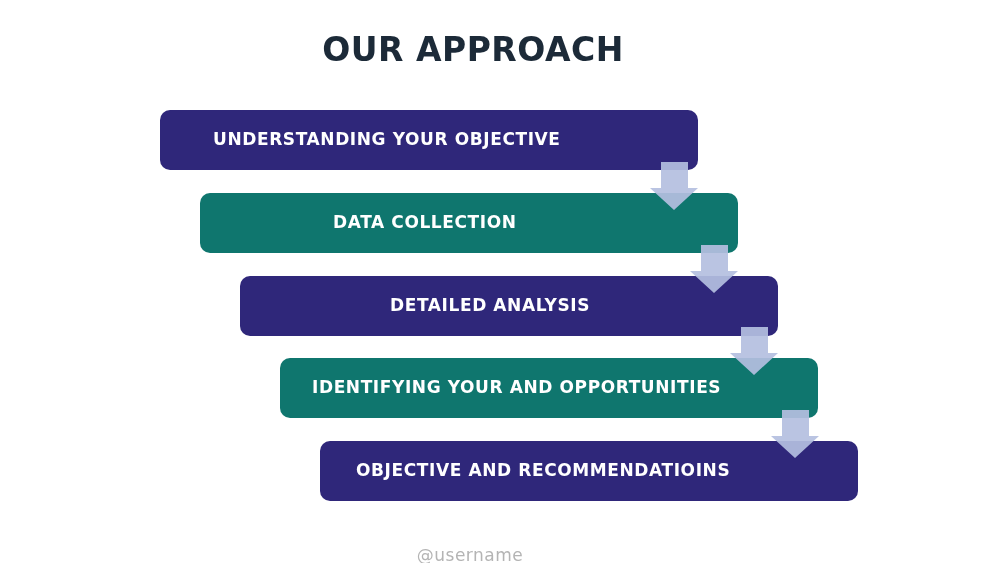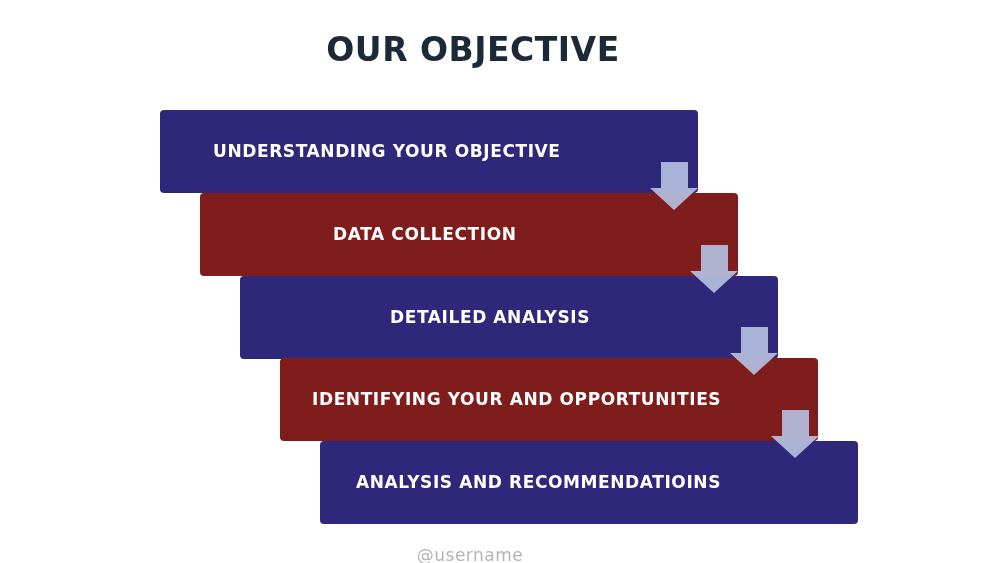--- a/index.html
+++ b/index.html
@@ -5,54 +5,54 @@
   html, body { margin: 0; padding: 0; }
   body {
     width: 1000px; height: 563px; background: #ffffff; position: relative; overflow: hidden;
     font-family: "DejaVu Sans", "Liberation Sans", sans-serif;
   }
   .title {
     position: absolute; left: 0; width: 946px; top: 30px; text-align: center;
     font-size: 33px; font-weight: bold; color: #1c2a38; letter-spacing: 0.5px;
   }
   .step {
-    position: absolute; width: 538px; height: 83px; border-radius: 4px;
+    position: absolute; width: 538px; height: 60px; border-radius: 10px;
     box-sizing: border-box; display: flex; align-items: center;
   }
   .step span {
     position: absolute; color: #ffffff; font-weight: bold; font-size: 17px;
     letter-spacing: 0.6px; white-space: nowrap; top: 50%; transform: translateY(-55%);
   }
   .dark { background: #2f277a; }
-  .light { background: #7f1d1d; }
+  .light { background: #0f766e; }
   .arrow { position: absolute; width: 48px; height: 48px; }
   .footer {
     position: absolute; left: 0; width: 940px; top: 545px; text-align: center;
     font-size: 17px; color: #b4b4b4; letter-spacing: 0.5px;
   }
 </style>
 </head>
 <body>
 
-<div class="title">OUR OBJECTIVE</div>
+<div class="title">OUR APPROACH</div>
 
 <div class="step dark" style="left:160px; top:110px;">
   <span style="left:53px;">UNDERSTANDING YOUR OBJECTIVE</span>
 </div>
 <div class="step light" style="left:200px; top:193px;">
   <span style="left:133px;">DATA COLLECTION</span>
 </div>
 <div class="step dark" style="left:240px; top:276px;">
   <span style="left:127px;margin-left:23px;">DETAILED ANALYSIS</span>
 </div>
 <div class="step light" style="left:280px; top:358px;">
   <span style="left:32px;">IDENTIFYING YOUR AND OPPORTUNITIES</span>
 </div>
 <div class="step dark" style="left:320px; top:441px;">
-  <span style="left:36px;">ANALYSIS AND RECOMMENDATIOINS</span>
+  <span style="left:36px;">OBJECTIVE AND RECOMMENDATIOINS</span>
 </div>
 
 <svg class="arrow" style="left:650px; top:162px;" viewBox="0 0 48 48">
   <polygon points="11,0 38,0 38,26 48,26 24,48 0,26 11,26" fill="#b4bfe0" fill-opacity="0.92"></polygon>
 </svg>
 <svg class="arrow" style="left:690px; top:245px;" viewBox="0 0 48 48">
   <polygon points="11,0 38,0 38,26 48,26 24,48 0,26 11,26" fill="#b4bfe0" fill-opacity="0.92"></polygon>
 </svg>
 <svg class="arrow" style="left:730px; top:327px;" viewBox="0 0 48 48">
   <polygon points="11,0 38,0 38,26 48,26 24,48 0,26 11,26" fill="#b4bfe0" fill-opacity="0.92"></polygon>

